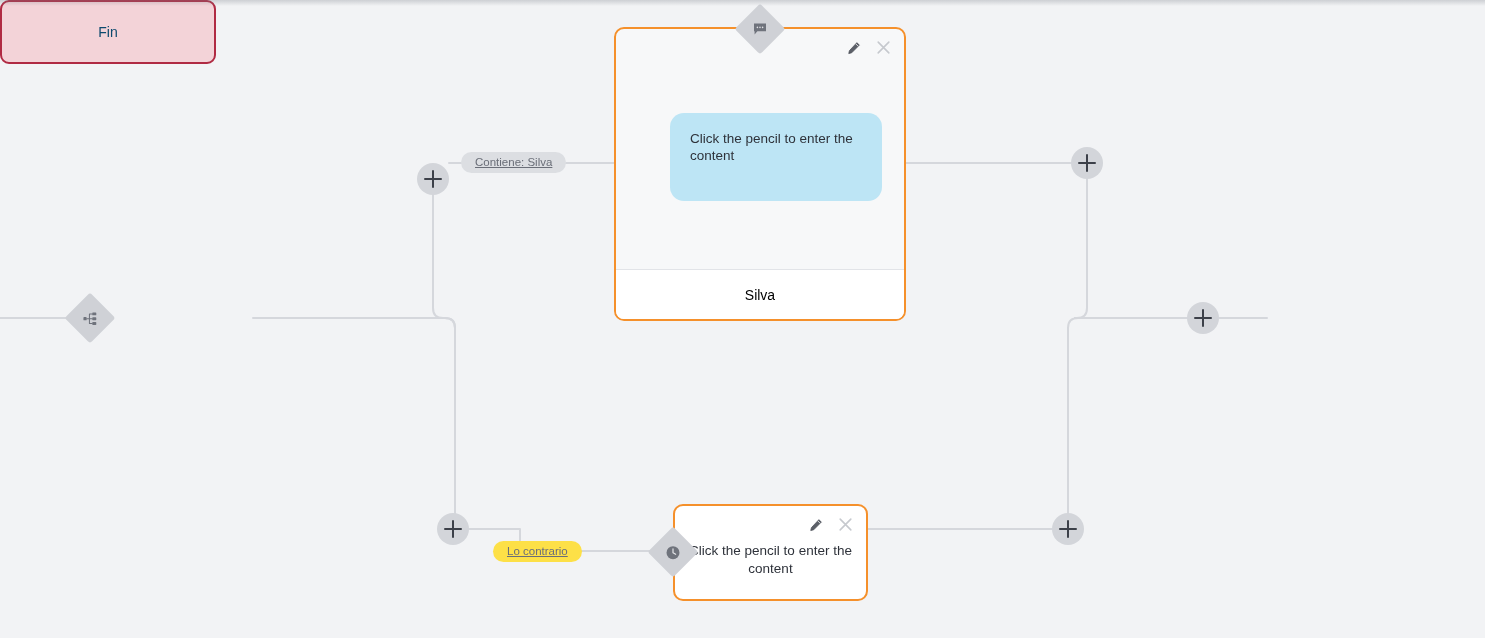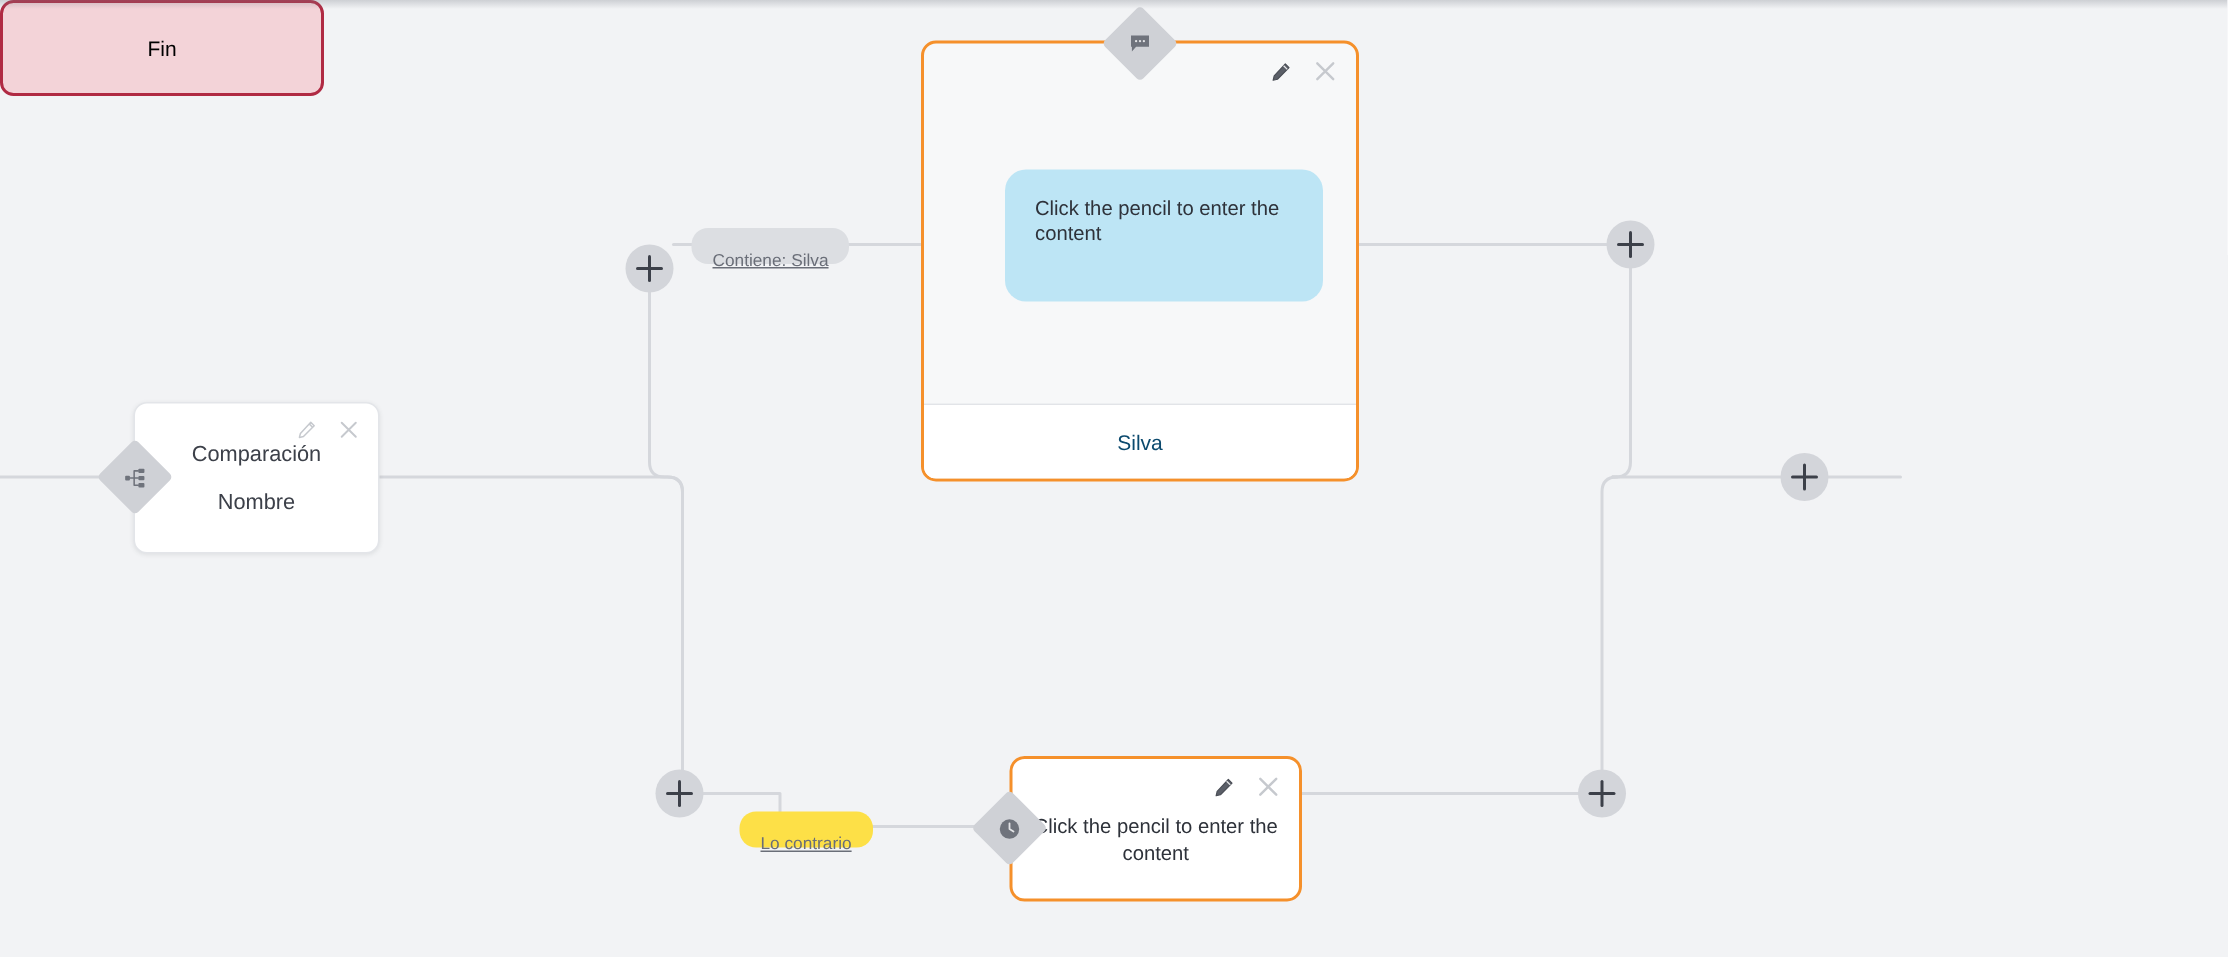--- a/index.html
+++ b/index.html
@@ -57,21 +57,21 @@
   .plus-btn::before { left: 7px; top: 15px; width: 18px; height: 2.2px; }
   .plus-btn::after  { top: 7px; left: 15px; height: 18px; width: 2.2px; }
 
   
   .edge-label {
     position: absolute;
     z-index: 12;
     border-radius: 11px;
     height: 21px;
     line-height: 21px;
-    padding: 12px 14px;
+    padding: 0 14px;
     font-size: 11.5px;
     color: #6a6e78;
     text-align: center;
     white-space: nowrap;
     cursor: pointer;
     text-decoration: underline;
   }
   .edge-label.gray  { background: #dcdee2; }
   .edge-label.white { background: #fde047; }
 
@@ -152,21 +152,21 @@
   #node-message .msg-footer {
     position: absolute;
     left: 0; right: 0; bottom: 0;
     height: 50px;
     background: #ffffff;
     border-top: 1px solid #e2e4e8;
     display: flex;
     align-items: center;
     justify-content: center;
     font-size: 14px;
-    color: #0c4a6e;
+    color: #000000;
   }
 
   
   #node-wait {
     left: 673px; top: 504px;
     width: 195px; height: 97px;
     border: 2px solid #f5902b;
     border-radius: 10px;
     background: #ffffff;
     display: flex;
@@ -188,21 +188,21 @@
     background: #f3d3d8;
     border: 2px solid #b02a43;
     border-radius: 9px;
     display: flex;
     align-items: center;
     justify-content: center;
     z-index: 15;
   }
   #node-fin .fin-label {
     font-size: 14px;
-    color: #000000;
+    color: #0c4a6e;
   }
 </style>
 </head>
 <body>
 
 <div id="canvas">
 
   <div class="top-shadow"></div>
 
   <svg id="edges" viewBox="0 0 1485 638" width="1485" height="638">
@@ -254,37 +254,20 @@
   <div class="node-icon-diamond" style="left:72px; top:300px;">
     <span class="glyph">
       <svg width="15" height="15" viewBox="0 0 16 16" fill="none">
         <rect x="1" y="6.3" width="3.4" height="3.4" rx="0.7" fill="#6f737c"></rect>
         <rect x="10.4" y="1.3" width="4.3" height="3.1" rx="0.7" fill="#6f737c"></rect>
         <rect x="10.4" y="6.5" width="4.3" height="3.1" rx="0.7" fill="#6f737c"></rect>
         <rect x="10.4" y="11.6" width="4.3" height="3.1" rx="0.7" fill="#6f737c"></rect>
         <path d="M4.6 8 H7.4 M7.4 2.9 V13.1 M7.4 2.9 H10.3 M7.4 8 H10.3 M7.4 13.1 H10.3" stroke="#6f737c" stroke-width="1.1" stroke-linecap="round"></path>
       </svg>
     </span>
-  </div>
-  <div class="node" id="node-comparacion">
-    <div class="card-tools">
-      <span class="tool-btn">
-        <svg width="13" height="13" viewBox="0 0 16 16" fill="none">
-          <path d="M11.3 1.9 L14.1 4.7 L5.3 13.5 L2 14.3 L2.8 11z" stroke="#c6c9ce" stroke-width="1.25" stroke-linejoin="round"></path>
-          <path d="M10 3.2 L12.8 6" stroke="#c6c9ce" stroke-width="1.25"></path>
-        </svg>
-      </span>
-      <span class="tool-btn">
-        <svg width="15" height="15" viewBox="0 0 16 16" fill="none">
-          <path d="M3 3 L13 13 M13 3 L3 13" stroke="#c6c9ce" stroke-width="1.4" stroke-linecap="round"></path>
-        </svg>
-      </span>
-    </div>
-    <div class="row-title">Comparación</div>
-    <div class="row-title">Nombre</div>
   </div>
 
   <div class="node-icon-diamond" style="left:742px; top:11px;">
     <span class="glyph">
       <svg width="16" height="16" viewBox="0 0 16 16" fill="none">
         <path d="M2 2.6 h12 v7.6 h-8.6 L2.6 13.4 V10.2 H2z" fill="#6f737c"></path>
         <circle cx="5.4" cy="6.4" r="0.78" fill="#e2e3e6"></circle>
         <circle cx="8" cy="6.4" r="0.78" fill="#e2e3e6"></circle>
         <circle cx="10.6" cy="6.4" r="0.78" fill="#e2e3e6"></circle>
       </svg>

